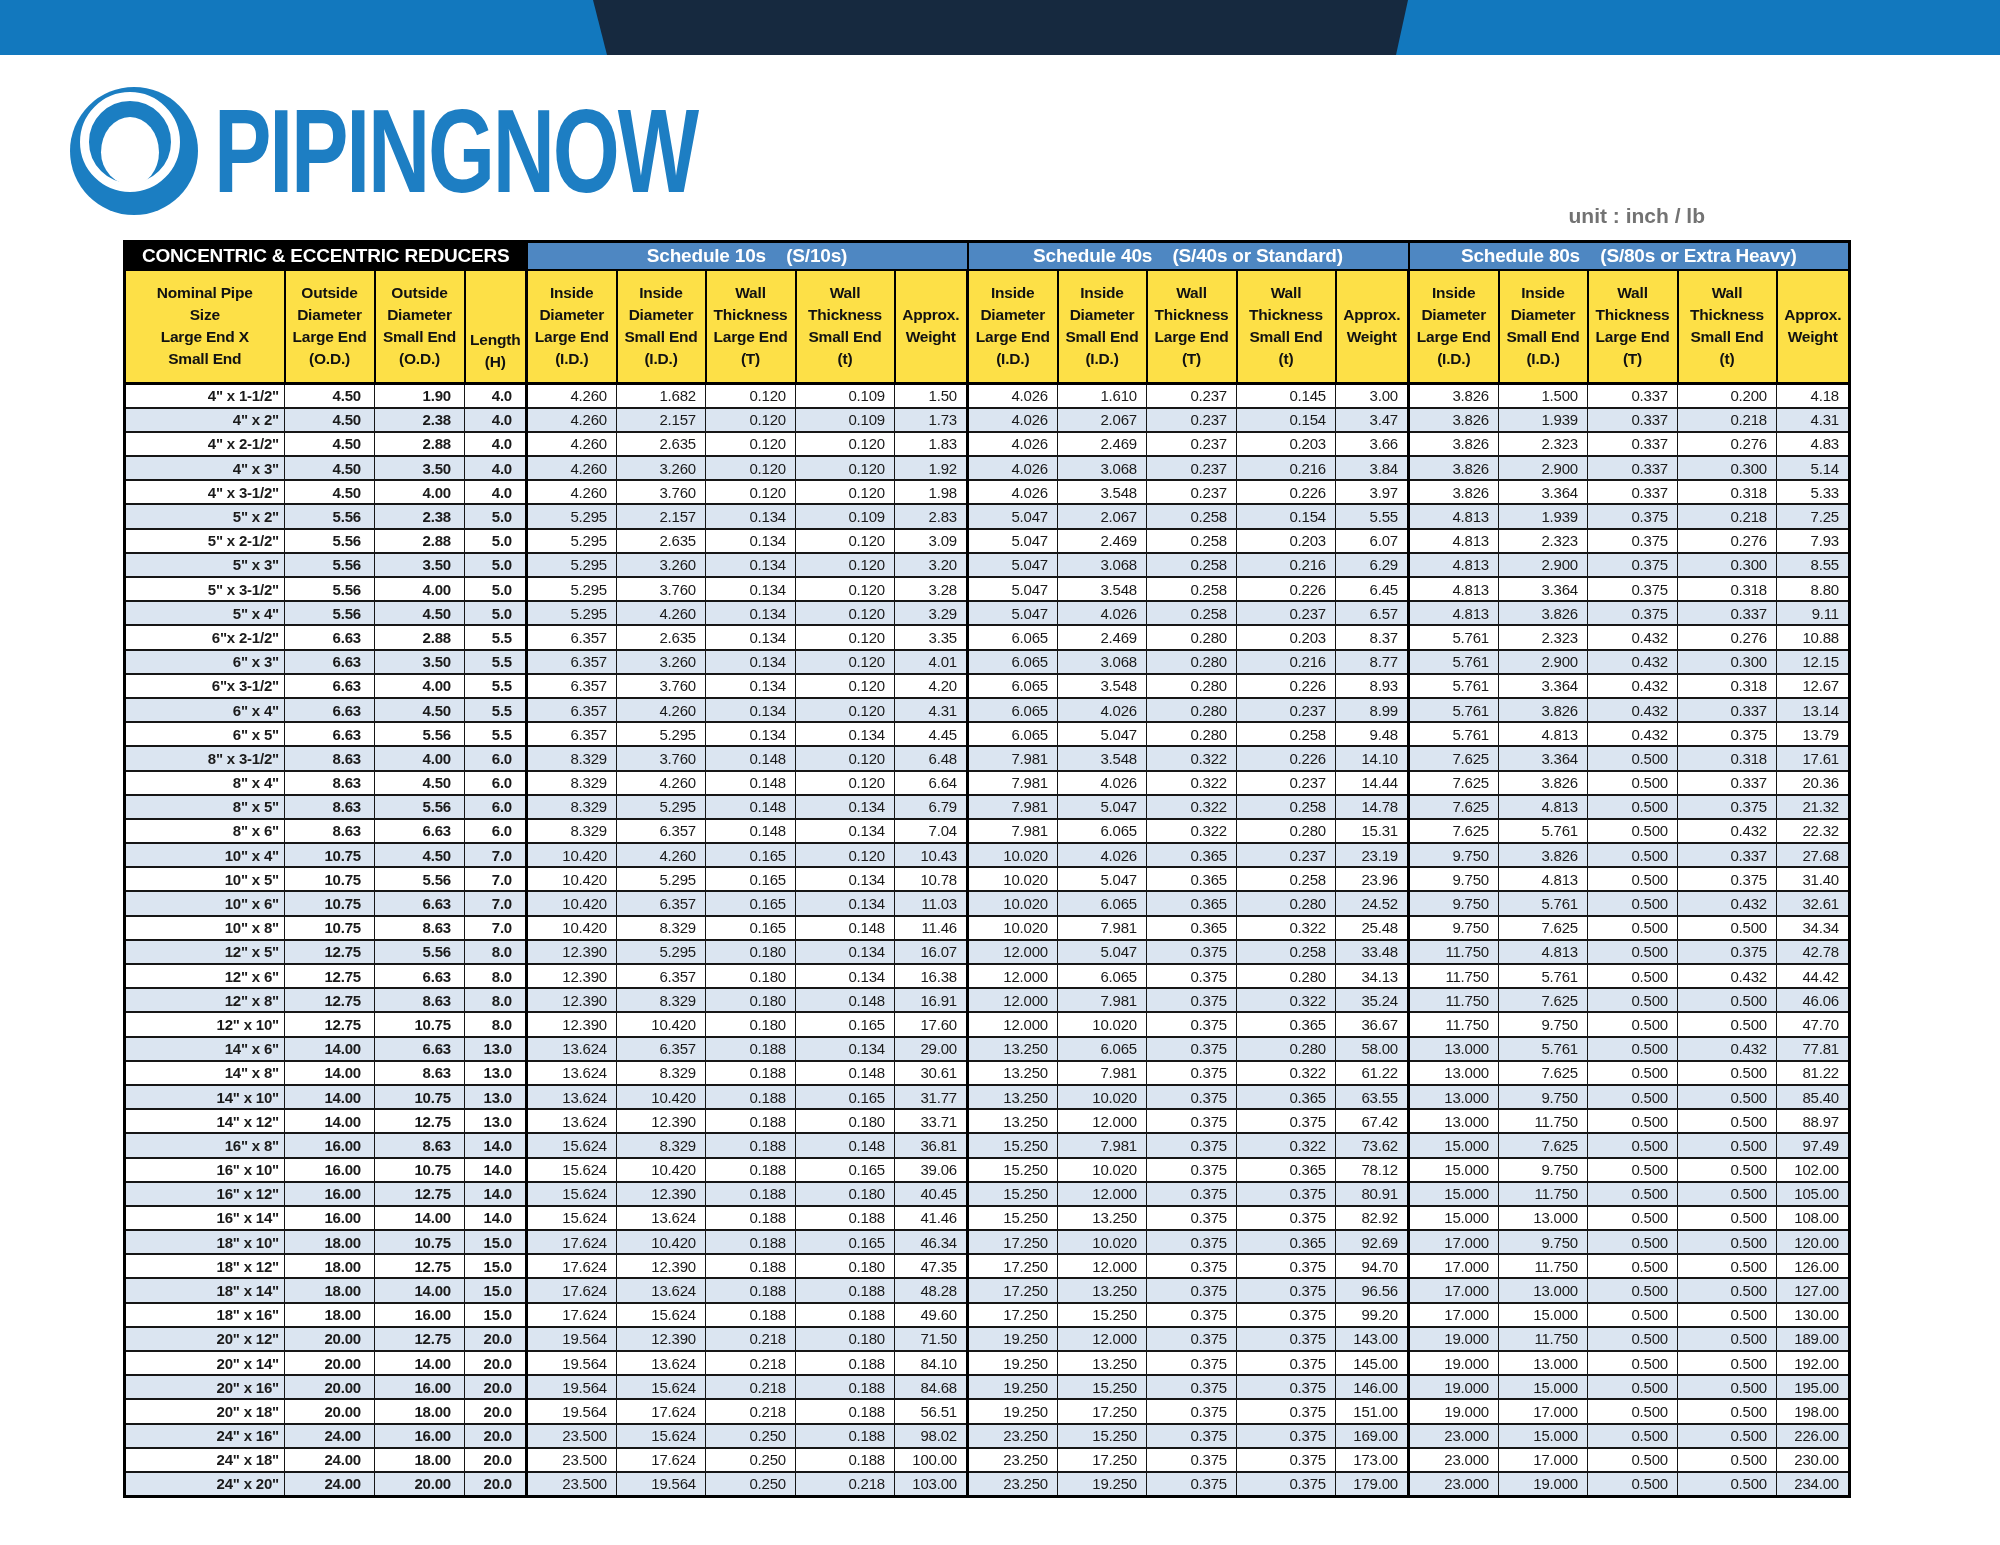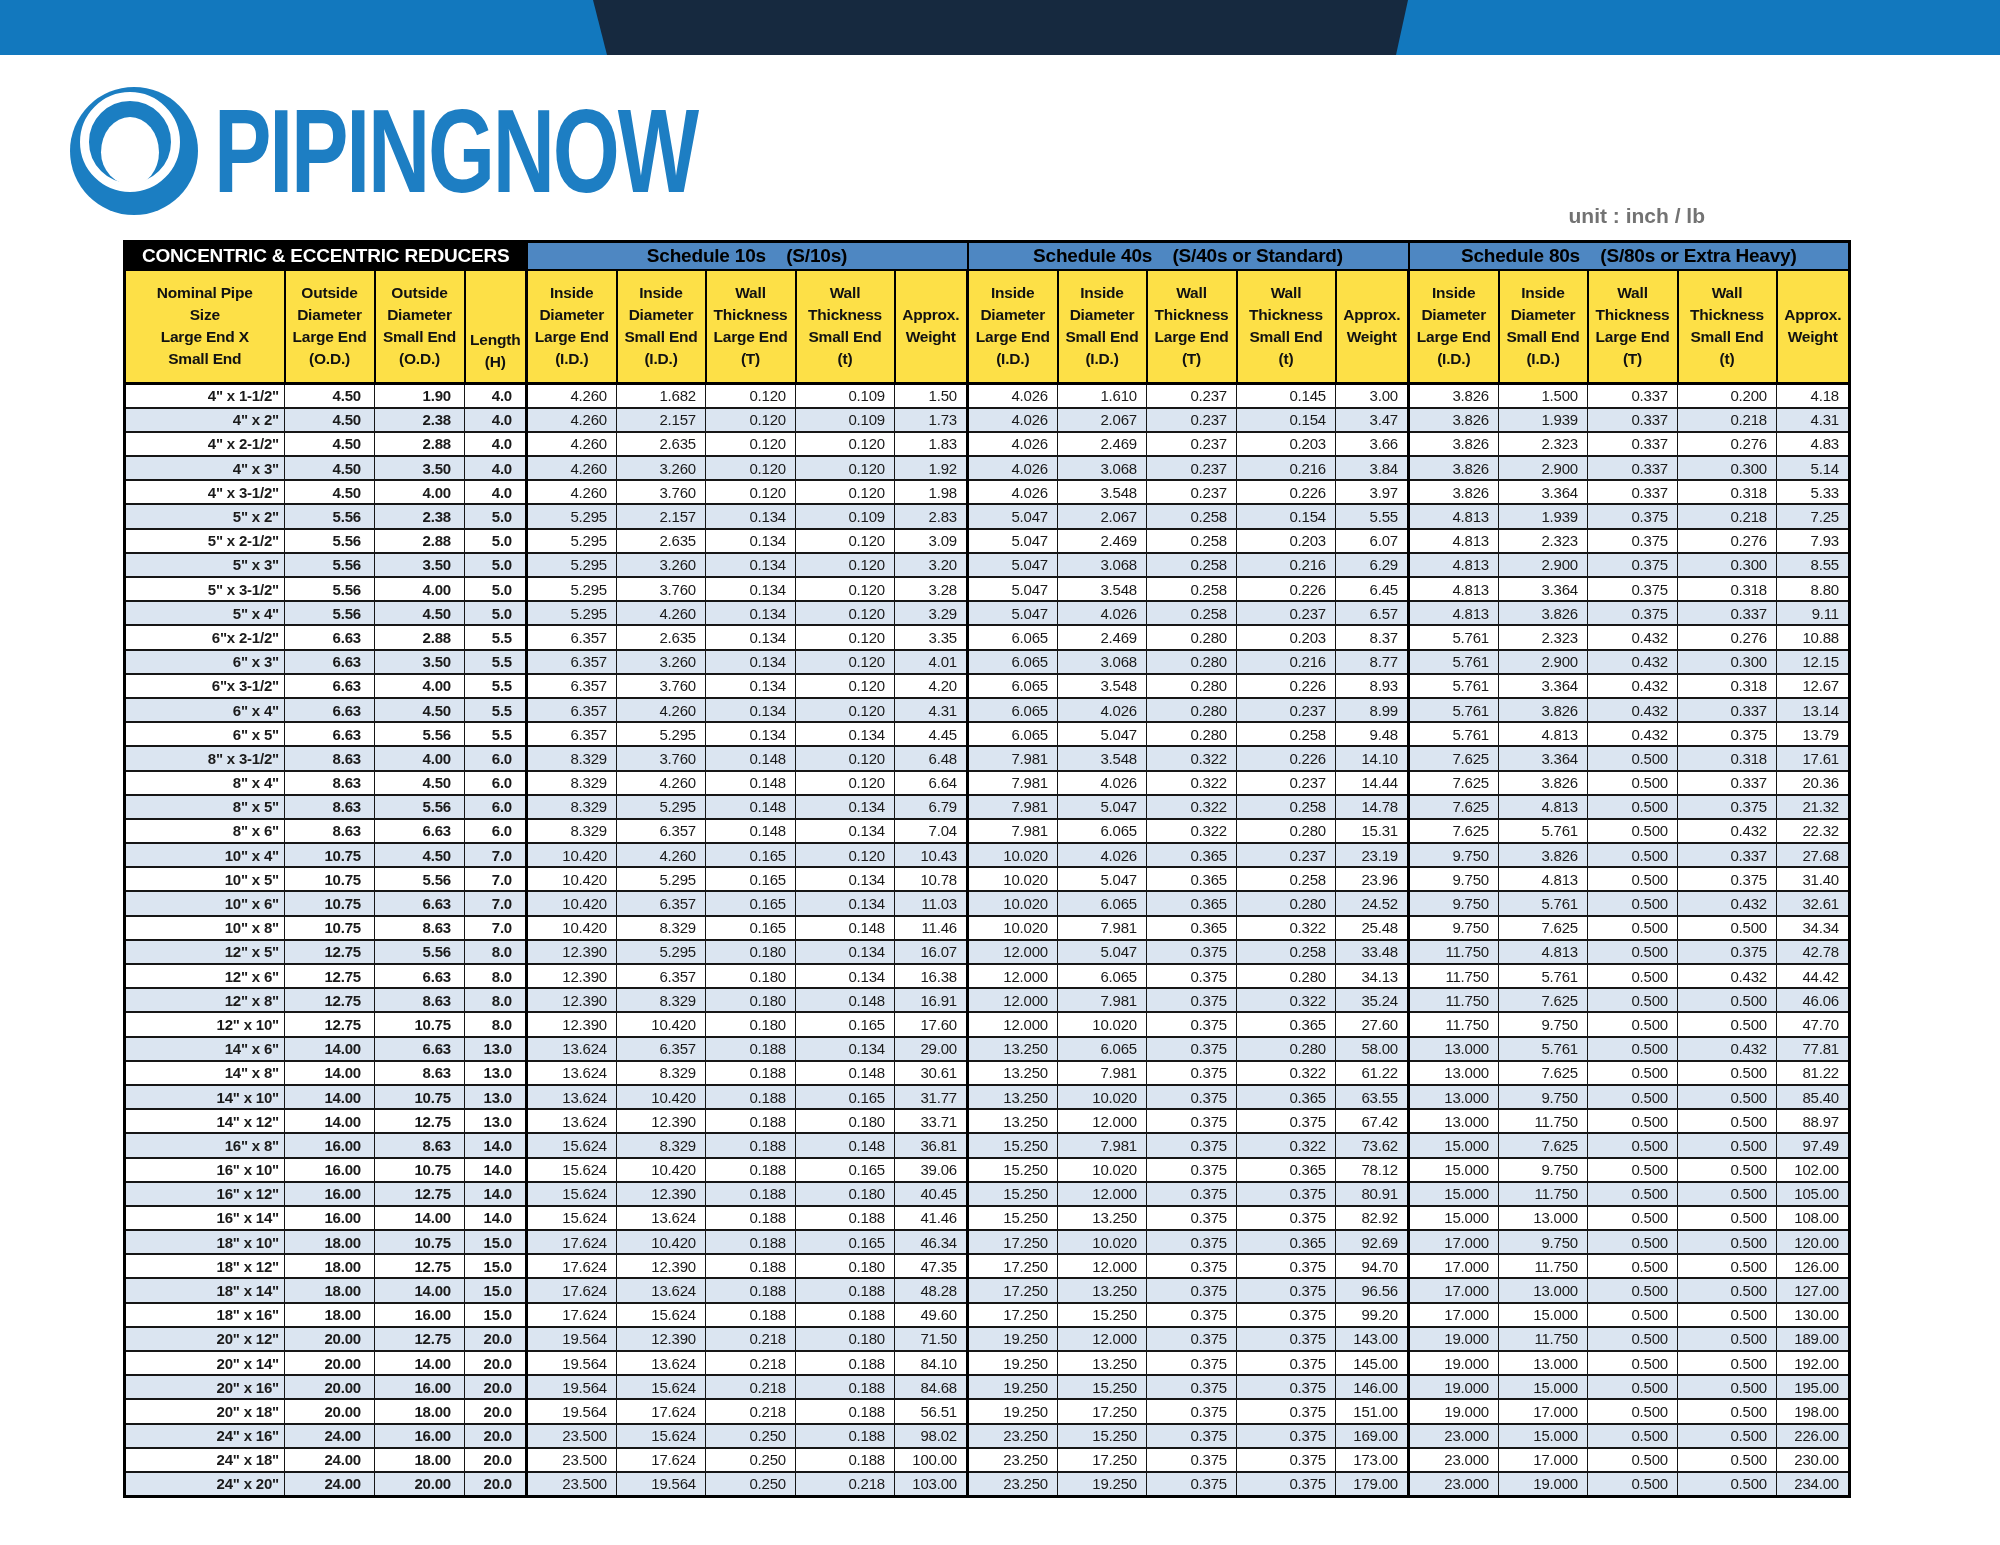--- a/index.html
+++ b/index.html
@@ -43,21 +43,21 @@
   
   .spec-table {
     position:absolute; left:123px; top:240px;
     border-collapse:collapse; table-layout:fixed;
     border:3px solid #000;
   }
   .spec-table td { box-sizing:border-box; overflow:hidden; white-space:nowrap; }
 
   tr.band td { height:28px; border:2px solid #000; text-align:center; font-weight:700; font-size:19px; letter-spacing:-0.2px; }
   td.title-cell { background:#000000; color:#ffffff; }
-  td.sched-cell { background:#4e87c2; color:#000000; }
+  td.sched-cell { background:#4e87c2; color:#ffffff; }
 
   tr.heads td {
     background:#fde047; color:#111;
     height:114px; border:2px solid #000; border-bottom:3px solid #000;
     font-weight:700; font-size:15.5px; line-height:1.42; letter-spacing:-0.2px;
     text-align:center; vertical-align:middle; white-space:pre-line;
   }
   tr.heads td.align-bottom { vertical-align:bottom; padding-bottom:9px; }
 
   tbody.data tr { height:24.2px; }
@@ -744,21 +744,21 @@
         <td class="c-base">8.0</td>
         <td class="c-sched grp">12.390</td>
         <td class="c-sched">10.420</td>
         <td class="c-sched">0.180</td>
         <td class="c-sched">0.165</td>
         <td class="c-sched">17.60</td>
         <td class="c-sched grp">12.000</td>
         <td class="c-sched">10.020</td>
         <td class="c-sched">0.375</td>
         <td class="c-sched">0.365</td>
-        <td class="c-sched">27.60</td>
+        <td class="c-sched">36.67</td>
         <td class="c-sched grp">11.750</td>
         <td class="c-sched">9.750</td>
         <td class="c-sched">0.500</td>
         <td class="c-sched">0.500</td>
         <td class="c-sched">47.70</td>
       </tr>
       <tr class="alt">
         <td class="c-name">14" x 6"</td>
         <td class="c-base">14.00</td>
         <td class="c-base">6.63</td>

